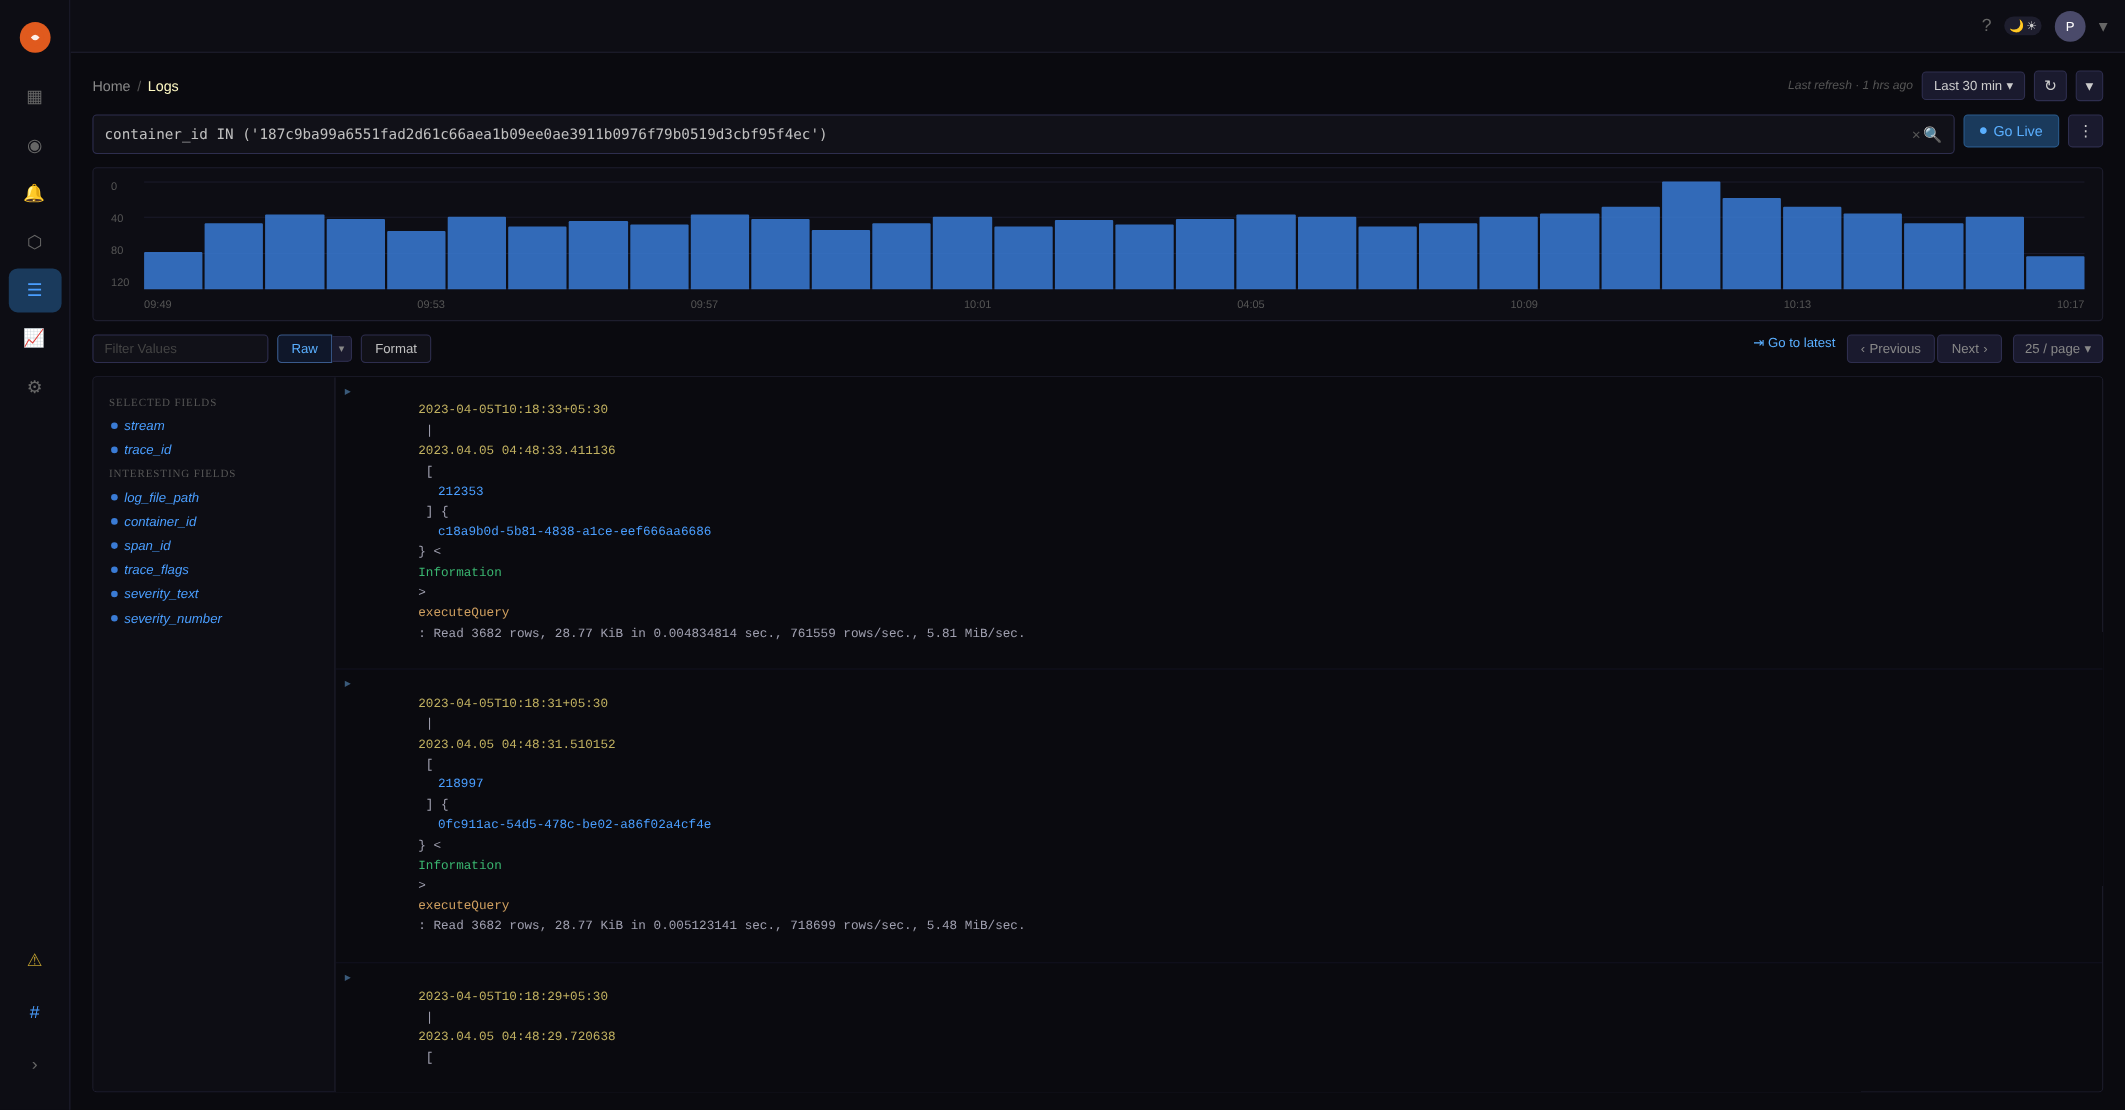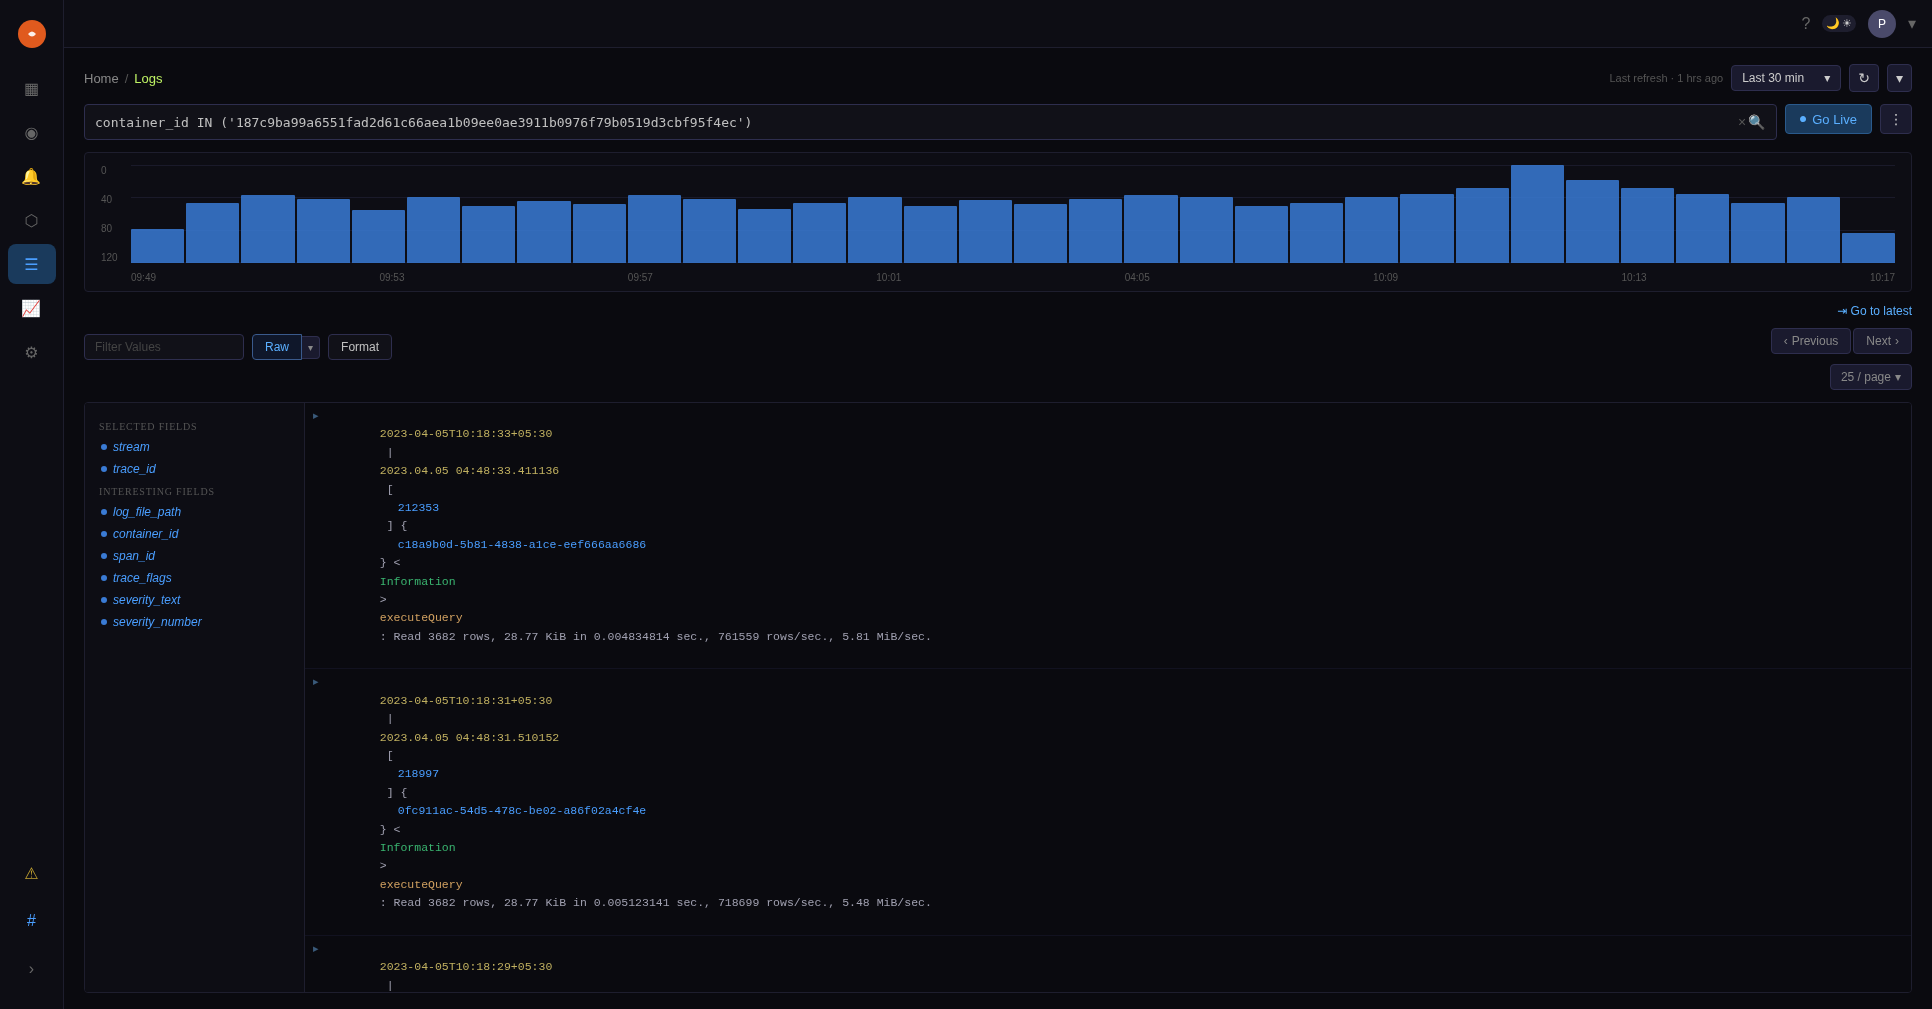--- a/index.html
+++ b/index.html
@@ -134,53 +134,54 @@
       color: #888;
       justify-content: space-between;
     }
     .breadcrumb-path {
       display: flex;
       align-items: center;
       gap: 6px;
     }
     .breadcrumb a { color: #888; text-decoration: none; }
     .breadcrumb-sep { color: #555; }
-    .breadcrumb-current { color: #bef264; }
+    .breadcrumb-current { color: #fef9c3; }
 
     
     .time-controls {
       display: flex;
       align-items: center;
       gap: 8px;
     }
     .time-range-btn {
       background: #1a1a2e;
       border: 1px solid #2e2e4e;
       border-radius: 4px;
       color: #ccc;
       padding: 5px 10px;
       font-size: 12px;
       cursor: pointer;
       display: flex;
       align-items: center;
-      gap: 20px;
+      gap: 4px;
     }
     .refresh-btn {
       background: #1a1a2e;
       border: 1px solid #2e2e4e;
       border-radius: 4px;
       color: #ccc;
       padding: 5px 8px;
       font-size: 14px;
       cursor: pointer;
     }
     .time-info {
       font-size: 11px;
       color: #555;
       text-align: center;
+      font-style: italic;
     }
 
     
     .search-bar {
       display: flex;
       align-items: flex-start;
       gap: 8px;
     }
     .search-input-wrap {
       flex: 1;
@@ -359,23 +360,22 @@
       background: #111118;
       border: 1px solid #2e2e4e;
       border-radius: 4px;
       color: #c0c0c0;
       padding: 5px 12px;
       font-size: 12px;
       cursor: pointer;
     }
     .log-controls-right {
       display: flex;
-      align-items: flex-end;
+      align-items: flex-start;
       gap: 10px;
-      flex-direction: column;
     }
     .go-to-latest {
       background: none;
       border: none;
       color: #5aafff;
       font-size: 12px;
       cursor: pointer;
       display: flex;
       align-items: center;
       gap: 4px;

